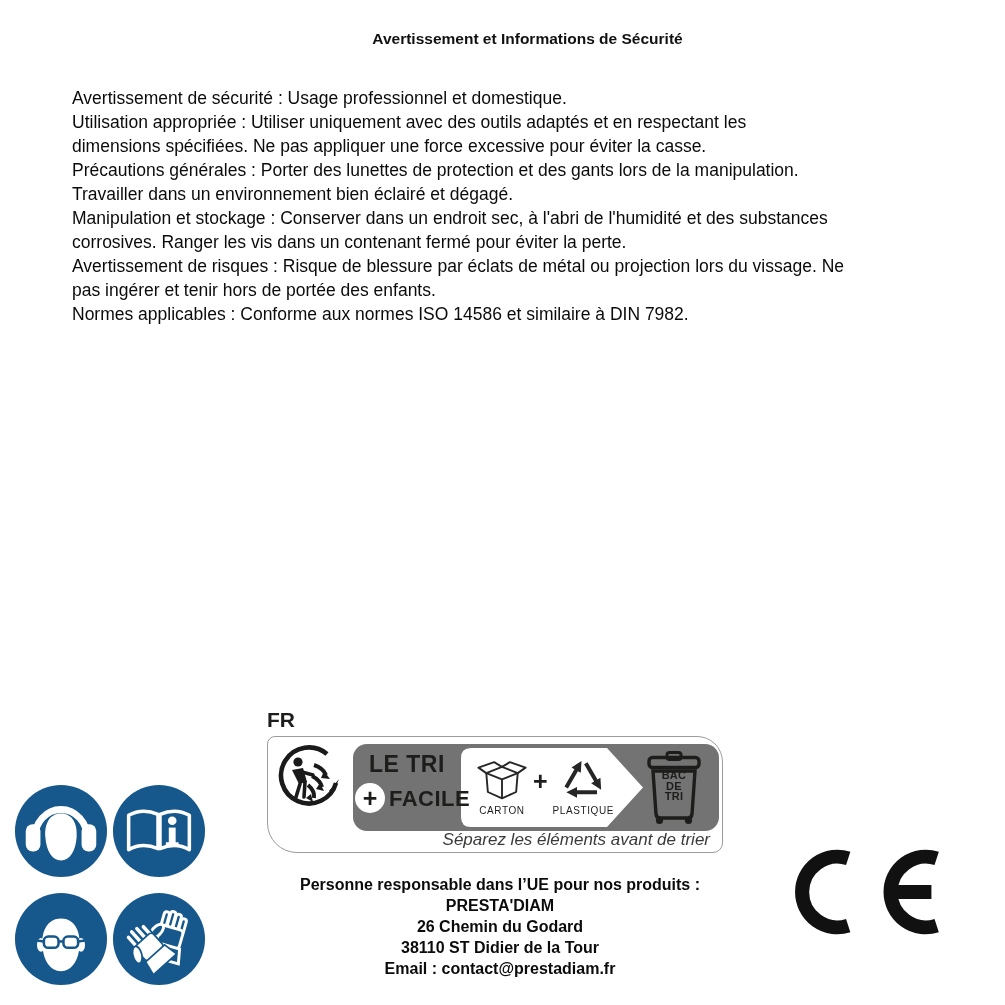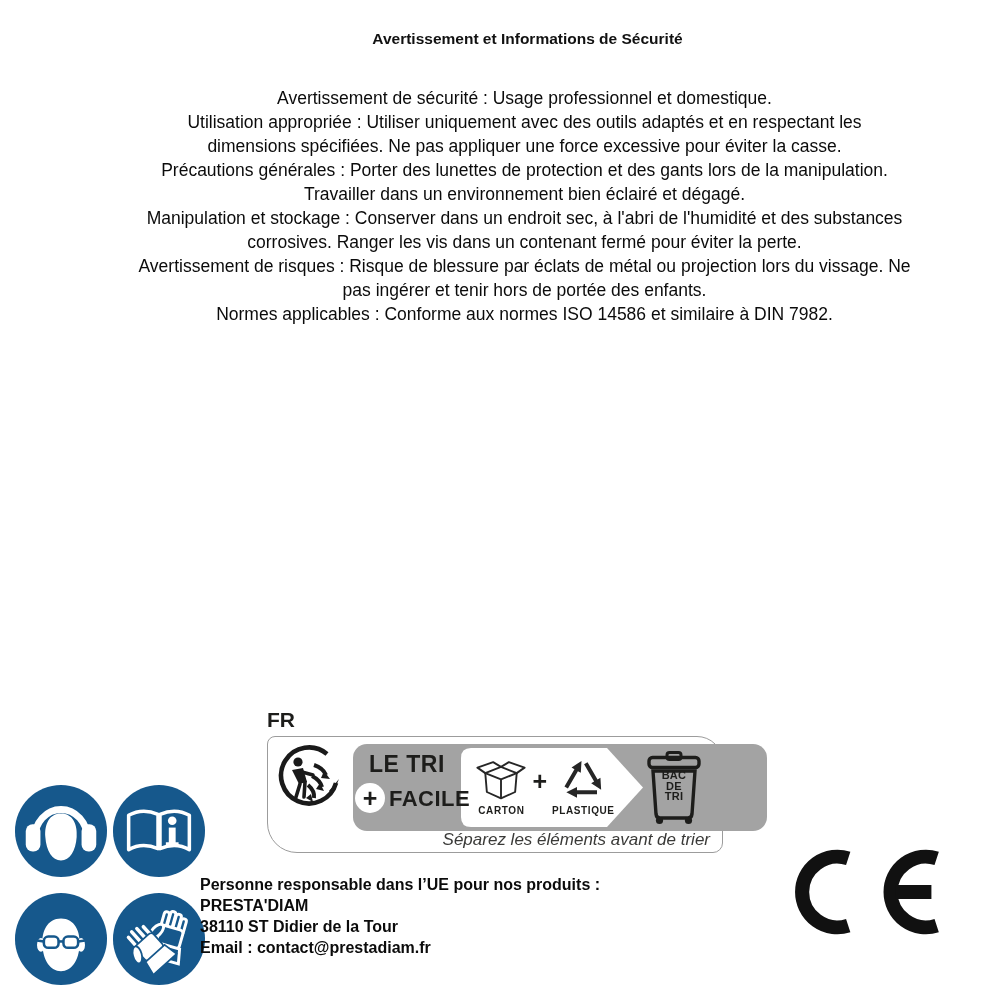--- a/index.html
+++ b/index.html
@@ -4,57 +4,57 @@
 <style>
   html,body{margin:0;padding:0;background:#fff;}
   .page{position:relative;width:1005px;height:1005px;background:#fff;overflow:hidden;
         font-family:"Liberation Sans", sans-serif;color:#000;}
 
   .doc-title{position:absolute;top:30px;left:0;width:100%;text-align:center;
              font-size:15.5px;font-weight:bold;color:#111;margin-left:25px;}
 
   .body-text{position:absolute;left:72px;top:86px;width:905px;
              font-size:17.5px;line-height:24px;color:#0b0b0b;}
-  .body-text p{margin:0;white-space:pre-line;text-align:center;}
+  .body-text p{margin:0;white-space:pre-line;}
   .body-text p + p{margin-top:25px;}
 
   
   .safety-icons{position:absolute;left:14px;top:784px;width:196px;
                 display:grid;grid-template-columns:94px 94px;grid-gap:14px 4px;}
   .safety-icons svg{display:block;}
 
   .fr-label{position:absolute;left:267px;top:708px;font-size:21px;font-weight:bold;color:#1d1d1b;}
 
   .infotri-box{position:absolute;left:267px;top:736px;width:456px;height:117px;
                background:#fff;border:1.5px solid #9c9c9c;box-sizing:border-box;
                border-radius:8px 26px 10px 30px;}
   .triman{position:absolute;left:9px;top:8px;width:64px;height:64px;}
-  .band{position:absolute;left:85px;top:7px;width:414px;height:87px;
-        background:#a3a3a3;border-radius:14px;}
+  .band{position:absolute;left:85px;top:7px;width:366px;height:87px;
+        background:#737373;border-radius:14px;}
   .letri{position:absolute;left:16px;top:7px;font-size:23px;font-weight:bold;
          color:#1d1d1b;letter-spacing:0.5px;}
   .plus-circle{position:absolute;left:2px;top:39px;width:30px;height:30px;border-radius:50%;
                background:#fff;display:flex;align-items:center;justify-content:center;
                font-size:25px;font-weight:bold;color:#1d1d1b;line-height:1;}
   .facile{position:absolute;left:36px;top:42px;font-size:22px;font-weight:bold;
           color:#1d1d1b;letter-spacing:0.5px;}
   .chevron-svg{position:absolute;left:108px;top:4px;width:182px;height:79px;}
   .pack-row{position:absolute;left:116px;top:8px;width:152px;height:70px;
             display:flex;align-items:center;justify-content:center;gap:5px;}
   .pack-col{display:flex;flex-direction:column;align-items:center;}
-  .pack-label{font-size:10px;font-weight:bold;color:#1d1d1b;letter-spacing:0.6px;margin-top:2px;}
+  .pack-label{font-size:10px;font-weight:normal;color:#1d1d1b;letter-spacing:0.6px;margin-top:2px;}
   .pack-plus{font-size:25px;font-weight:bold;color:#1d1d1b;margin-top:-12px;}
   .bin{position:absolute;left:293px;top:7px;width:56px;height:74px;}
   .bin-text{position:absolute;left:0;top:19px;width:56px;text-align:center;
             font-size:11px;line-height:10.5px;font-weight:bold;color:#1d1d1b;letter-spacing:0.3px;}
   .bin-text span{display:block;}
   .separez{position:absolute;right:12px;top:93px;font-size:17px;font-weight:normal;
            font-style:italic;color:#3a3a38;white-space:nowrap;}
 
-  .responsible{position:absolute;left:200px;top:874px;width:600px;
+  .responsible{position:absolute;left:200px;top:874px;width:600px;text-align:center;
                font-size:16px;line-height:21px;font-weight:bold;color:#0b0b0b;}
   .responsible div{white-space:nowrap;}
 
   .ce-mark{position:absolute;left:794px;top:842px;width:160px;height:100px;}
 </style>
 </head>
 <body>
 
 <div class="page">
 
@@ -195,20 +195,21 @@
         </div>
       </div>
     </div>
 
     <div class="separez">Séparez les éléments avant de trier</div>
   </div>
 
   <div class="responsible">
     <div>Personne responsable dans l’UE pour nos produits :</div>
     <div>PRESTA'DIAM</div>
+    <div>26 Chemin du Godard</div>
     <div>38110 ST Didier de la Tour</div>
     <div>Email : contact@prestadiam.fr</div>
   </div>
 
   <svg class="ce-mark" viewBox="0 0 170 102">
     <g fill="none" stroke="#111" stroke-width="15">
       <path d="M 57.6 15.3 A 37.5 37.5 0 1 0 57.6 86.7"></path>
       <path d="M 151.6 15.3 A 37.5 37.5 0 1 0 151.6 86.7"></path>
       <path d="M 108 51 H 146"></path>
     </g>

